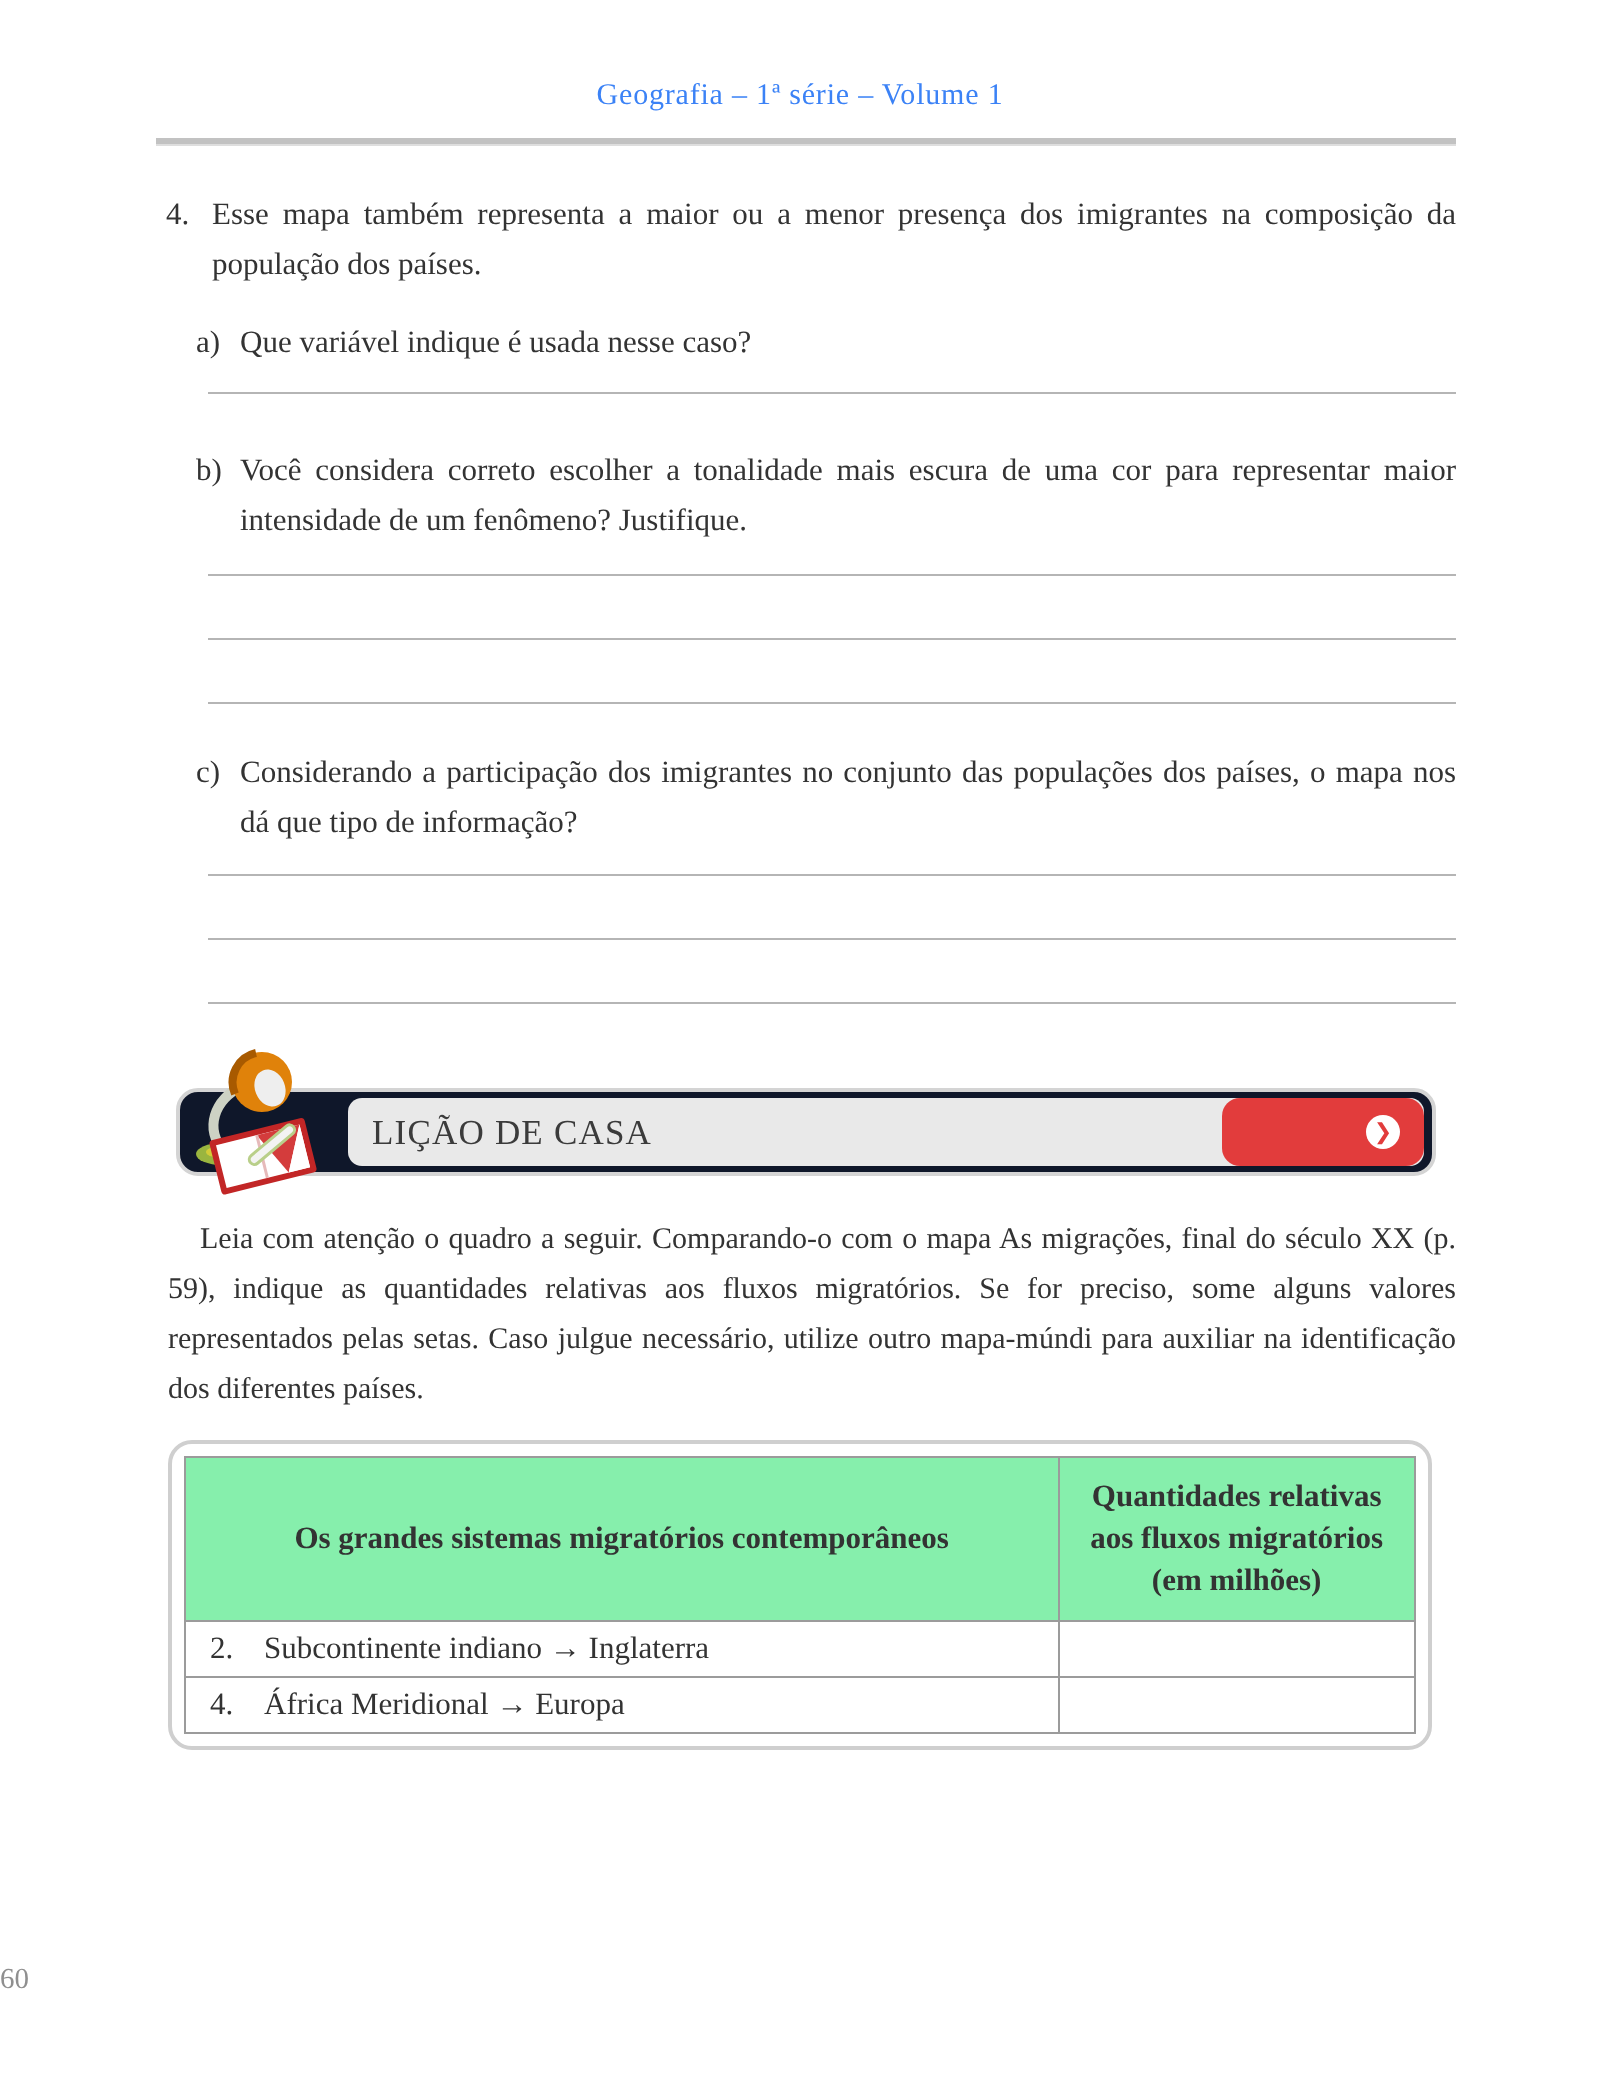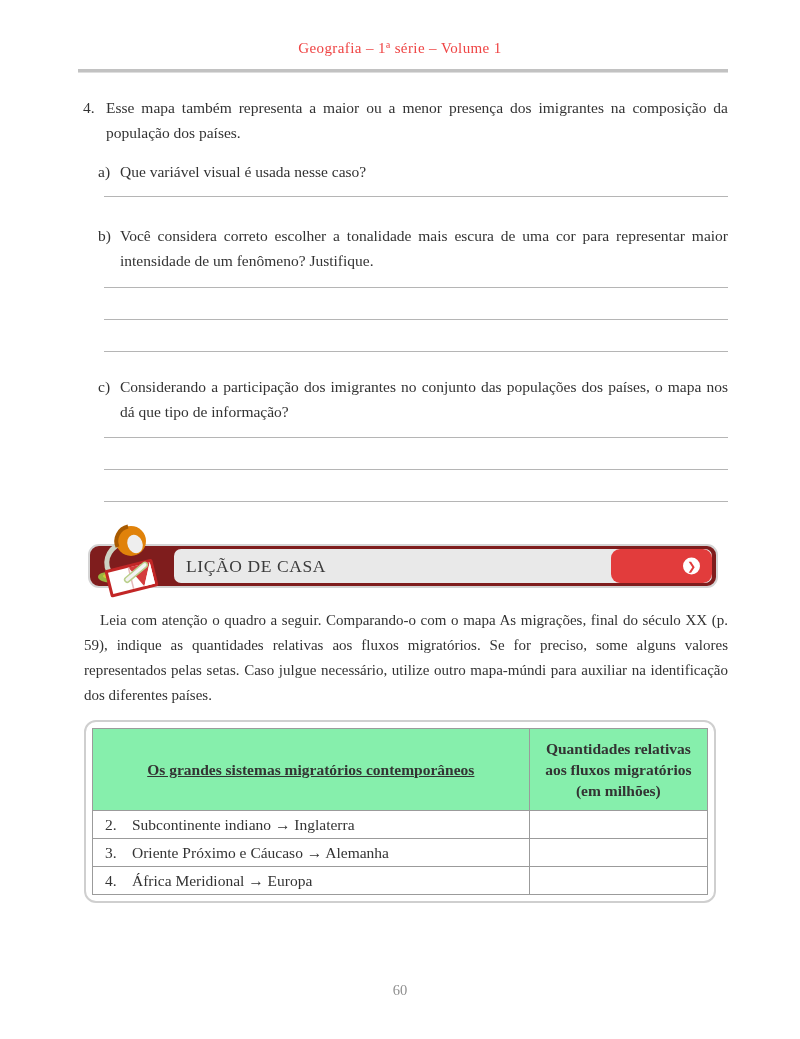--- a/index.html
+++ b/index.html
@@ -9,21 +9,21 @@
     width: 800px; height: 1039px;
     background: #ffffff;
     font-family: "Liberation Serif", serif;
     color: #333333;
     overflow: hidden;
   }
   .running-head {
     padding-top: 40px;
     text-align: center;
     font-size: 15px;
-    color: #ef4444;
+    color: #3b82f6;
     letter-spacing: 0.4px;
   }
   .head-rule {
     margin: 12px 72px 0 78px;
     height: 3px;
     border-top: 3px solid #c2c2c2;
     border-bottom: 1px solid #dedede;
   }
   .q-block { margin: 22px 72px 0 83px; font-size: 15.5px; line-height: 25px; }
   .q-row { display: flex; }
@@ -41,21 +41,21 @@
   .answer-lines.after-b .answer-line:first-child { height: 15px; }
   .answer-lines.after-c .answer-line:first-child { height: 14px; }
 
   
   .hw-banner {
     position: relative;
     margin: 42px 82px 0 88px;
     height: 44px;
     border: 2px solid #d4d4d4;
     border-radius: 11px;
-    background: #7f1d1d;
+    background: #0f172a;
   }
   .hw-bar {
     position: absolute; left: 84px; right: 4px; top: 3px; bottom: 3px;
     background: #e9e9e9;
     border-radius: 7px;
     display: flex; align-items: center;
     padding-left: 12px;
   }
   .hw-label { font-size: 17.5px; color: #3b3b3b; letter-spacing: 0.6px; }
   .hw-btn {
@@ -91,49 +91,48 @@
   }
   table.hw-table { width: 100%; border-collapse: collapse; font-size: 15.5px; color: #333; }
   .hw-table th, .hw-table td { border: 1px solid #9b9b9b; }
   .hw-table th {
     background: #86efac;
     font-weight: bold;
     text-align: center;
     padding: 9px 12px;
     line-height: 21px;
   }
-  .th-left { width: 71%; text-decoration: underline; }
+  .th-left { width: 71%; }
   .td-route { padding: 3px 10px 3px 12px; line-height: 21px; }
   .td-value { }
   .row-num { display: inline-block; width: 27px; }
 
   .page-number {
     position: absolute; left: 0; right: 0; top: 982px;
-    text-align: center;
     font-size: 14.5px;
     color: #8f8f8f;
   }
 </style>
 </head>
 <body>
 
 <div class="page">
 
   <div class="running-head">Geografia – 1ª série – Volume 1</div>
   <div class="head-rule"></div>
 
   <div class="q-block">
     <div class="q-row">
       <span class="q-num">4.</span>
       <span class="q-text">Esse mapa também representa a maior ou a menor presença dos imigrantes na composição da população dos países.</span>
     </div>
 
     <div class="sub-row sub-a">
       <span class="sub-letter">a)</span>
-      <span class="sub-text">Que variável visual é usada nesse caso?</span>
+      <span class="sub-text">Que variável indique é usada nesse caso?</span>
     </div>
     <div class="answer-lines after-a">
       <div class="answer-line first-short"></div>
     </div>
 
     <div class="sub-row sub-b">
       <span class="sub-letter">b)</span>
       <span class="sub-text">Você considera correto escolher a tonalidade mais escura de uma cor para representar maior intensidade de um fenômeno? Justifique.</span>
     </div>
     <div class="answer-lines after-b">
@@ -191,24 +190,20 @@
           <th class="th-left">Os grandes sistemas migratórios contemporâneos</th>
           <th class="th-right">Quantidades relativas aos fluxos migratórios (em milhões)</th>
         </tr>
       </thead>
       <tbody>
         <tr>
           <td class="td-route"><span class="row-num">2.</span><span>Subcontinente indiano → Inglaterra</span></td>
           <td class="td-value"></td>
         </tr>
         <tr>
-          <td class="td-route"><span class="row-num">3.</span><span>Oriente Próximo e Cáucaso → Alemanha</span></td>
-          <td class="td-value"></td>
-        </tr>
-        <tr>
           <td class="td-route"><span class="row-num">4.</span><span>África Meridional → Europa</span></td>
           <td class="td-value"></td>
         </tr>
       </tbody>
     </table>
   </div>
 
   <div class="page-number">60</div>
 
 </div>

